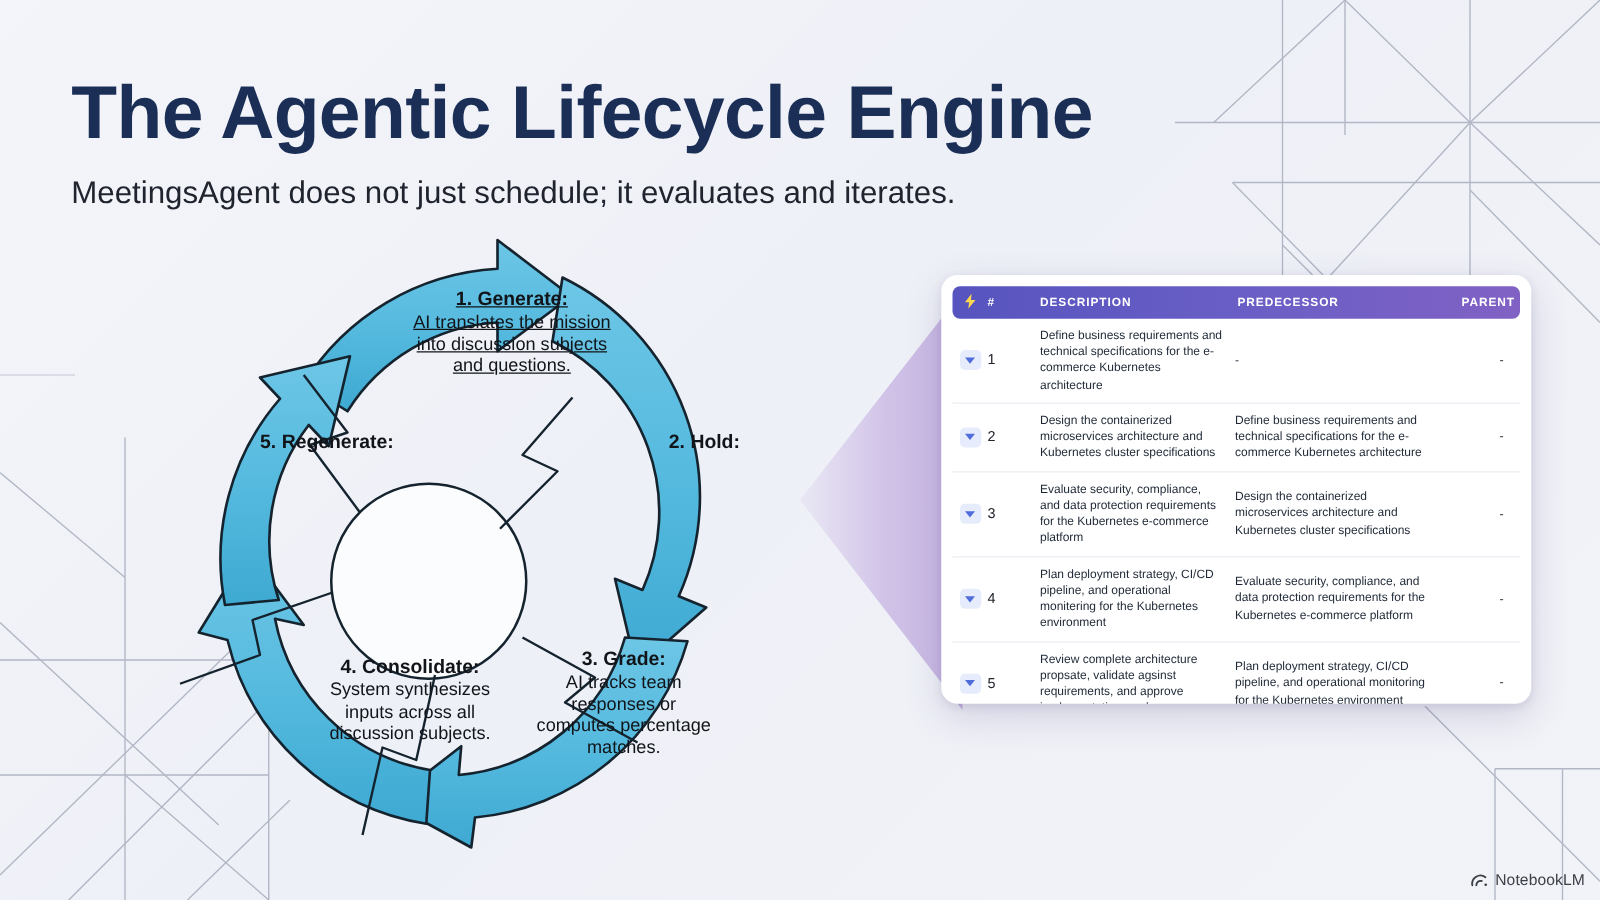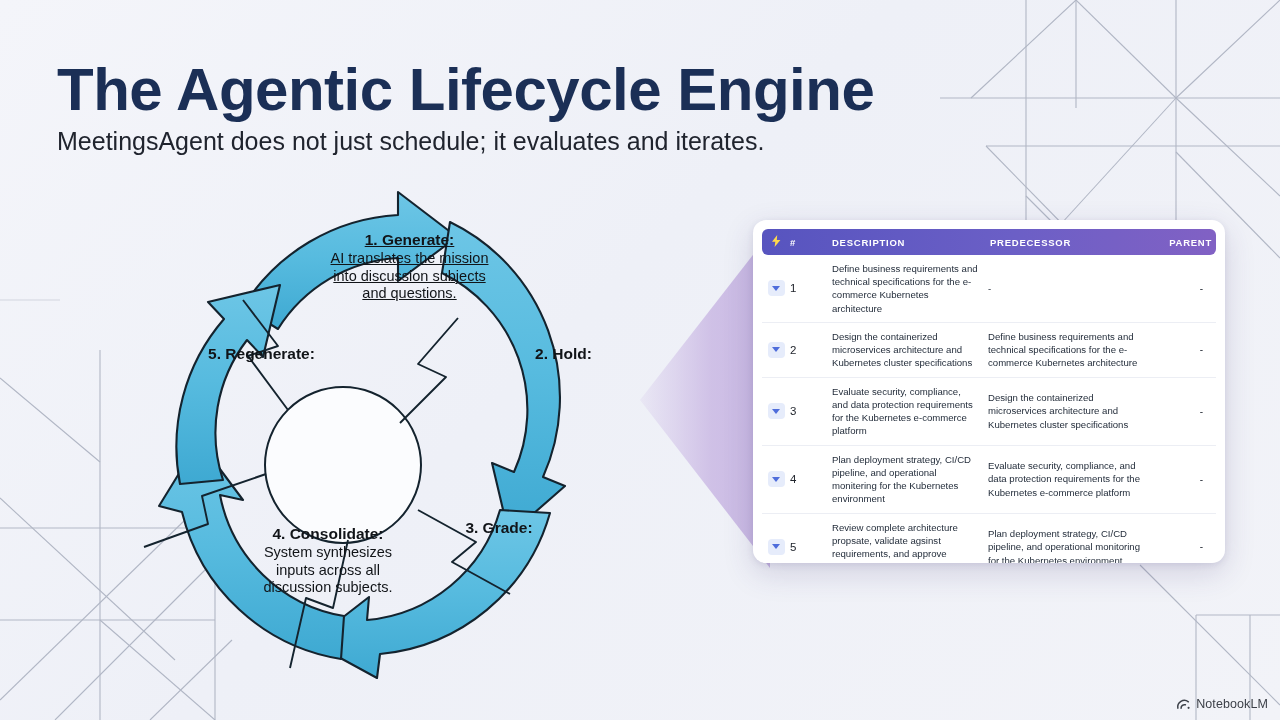--- a/index.html
+++ b/index.html
@@ -17,21 +17,21 @@
   
   #bg-lines { position:absolute; inset:0; z-index:0; }
 
   
   #headings { position:absolute; left:57px; top:58px; z-index:5; }
   #page-title {
     font-size:60px; font-weight:bold; color:#1b2f56;
     letter-spacing:-0.5px; line-height:1.05; white-space:nowrap;
   }
   #page-subtitle {
-    margin-top:6px; font-size:25px; color:#20242e;
+    margin-top:19px; font-size:25px; color:#20242e;
     font-weight:400; white-space:nowrap;
   }
 
   
   #cycle { position:absolute; left:130px; top:180px; width:560px; height:520px; z-index:4; }
   #cycle svg { display:block; }
 
   .step-label {
     position:absolute; text-align:center; color:#111418;
     font-size:14.5px; line-height:1.19;
@@ -205,20 +205,21 @@
 
   <div class="step-label" id="step-1">
     <span class="step-title">1. Generate:</span>
     <span>AI translates the mission into discussion subjects and questions.</span>
   </div>
   <div class="step-label" id="step-2">
     <span class="step-title">2. Hold:</span>
   </div>
   <div class="step-label" id="step-3">
     <span class="step-title">3. Grade:</span>
+    <span>AI tracks team responses or computes percentage matches.</span>
   </div>
   <div class="step-label" id="step-4">
     <span class="step-title">4. Consolidate:</span>
     <span>System synthesizes inputs across all discussion subjects.</span>
   </div>
   <div class="step-label" id="step-5">
     <span class="step-title">5. Regenerate:</span>
   </div>
 
   <div id="table-panel">

